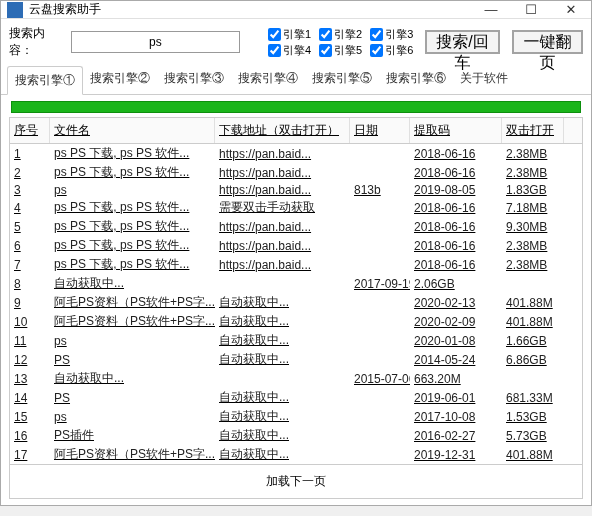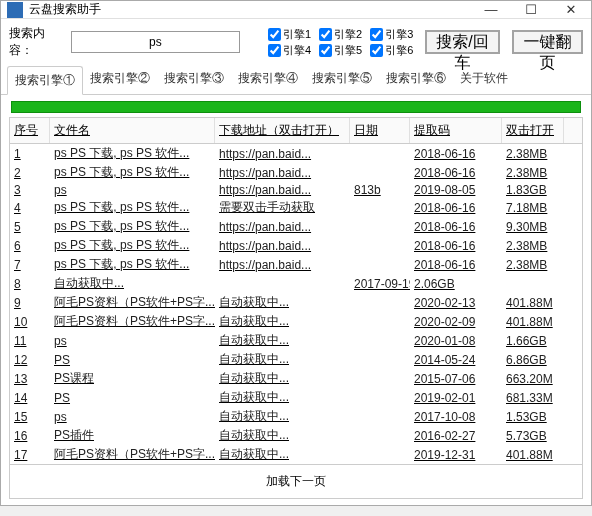--- a/index.html
+++ b/index.html
@@ -184,32 +184,31 @@
         <div class="grow">
           <div>12</div>
           <div>PS</div>
           <div>自动获取中...</div>
           <div></div>
           <div>2014-05-24</div>
           <div>6.86GB</div>
         </div>
         <div class="grow">
           <div>13</div>
-          <div>PS课程</div>
           <div>自动获取中...</div>
           <div></div>
           <div>2015-07-06</div>
           <div>663.20M</div>
         </div>
         <div class="grow">
           <div>14</div>
           <div>PS</div>
           <div>自动获取中...</div>
           <div></div>
-          <div>2019-02-01</div>
+          <div>2019-06-01</div>
           <div>681.33M</div>
         </div>
         <div class="grow">
           <div>15</div>
           <div>ps</div>
           <div>自动获取中...</div>
           <div></div>
           <div>2017-10-08</div>
           <div>1.53GB</div>
         </div>

